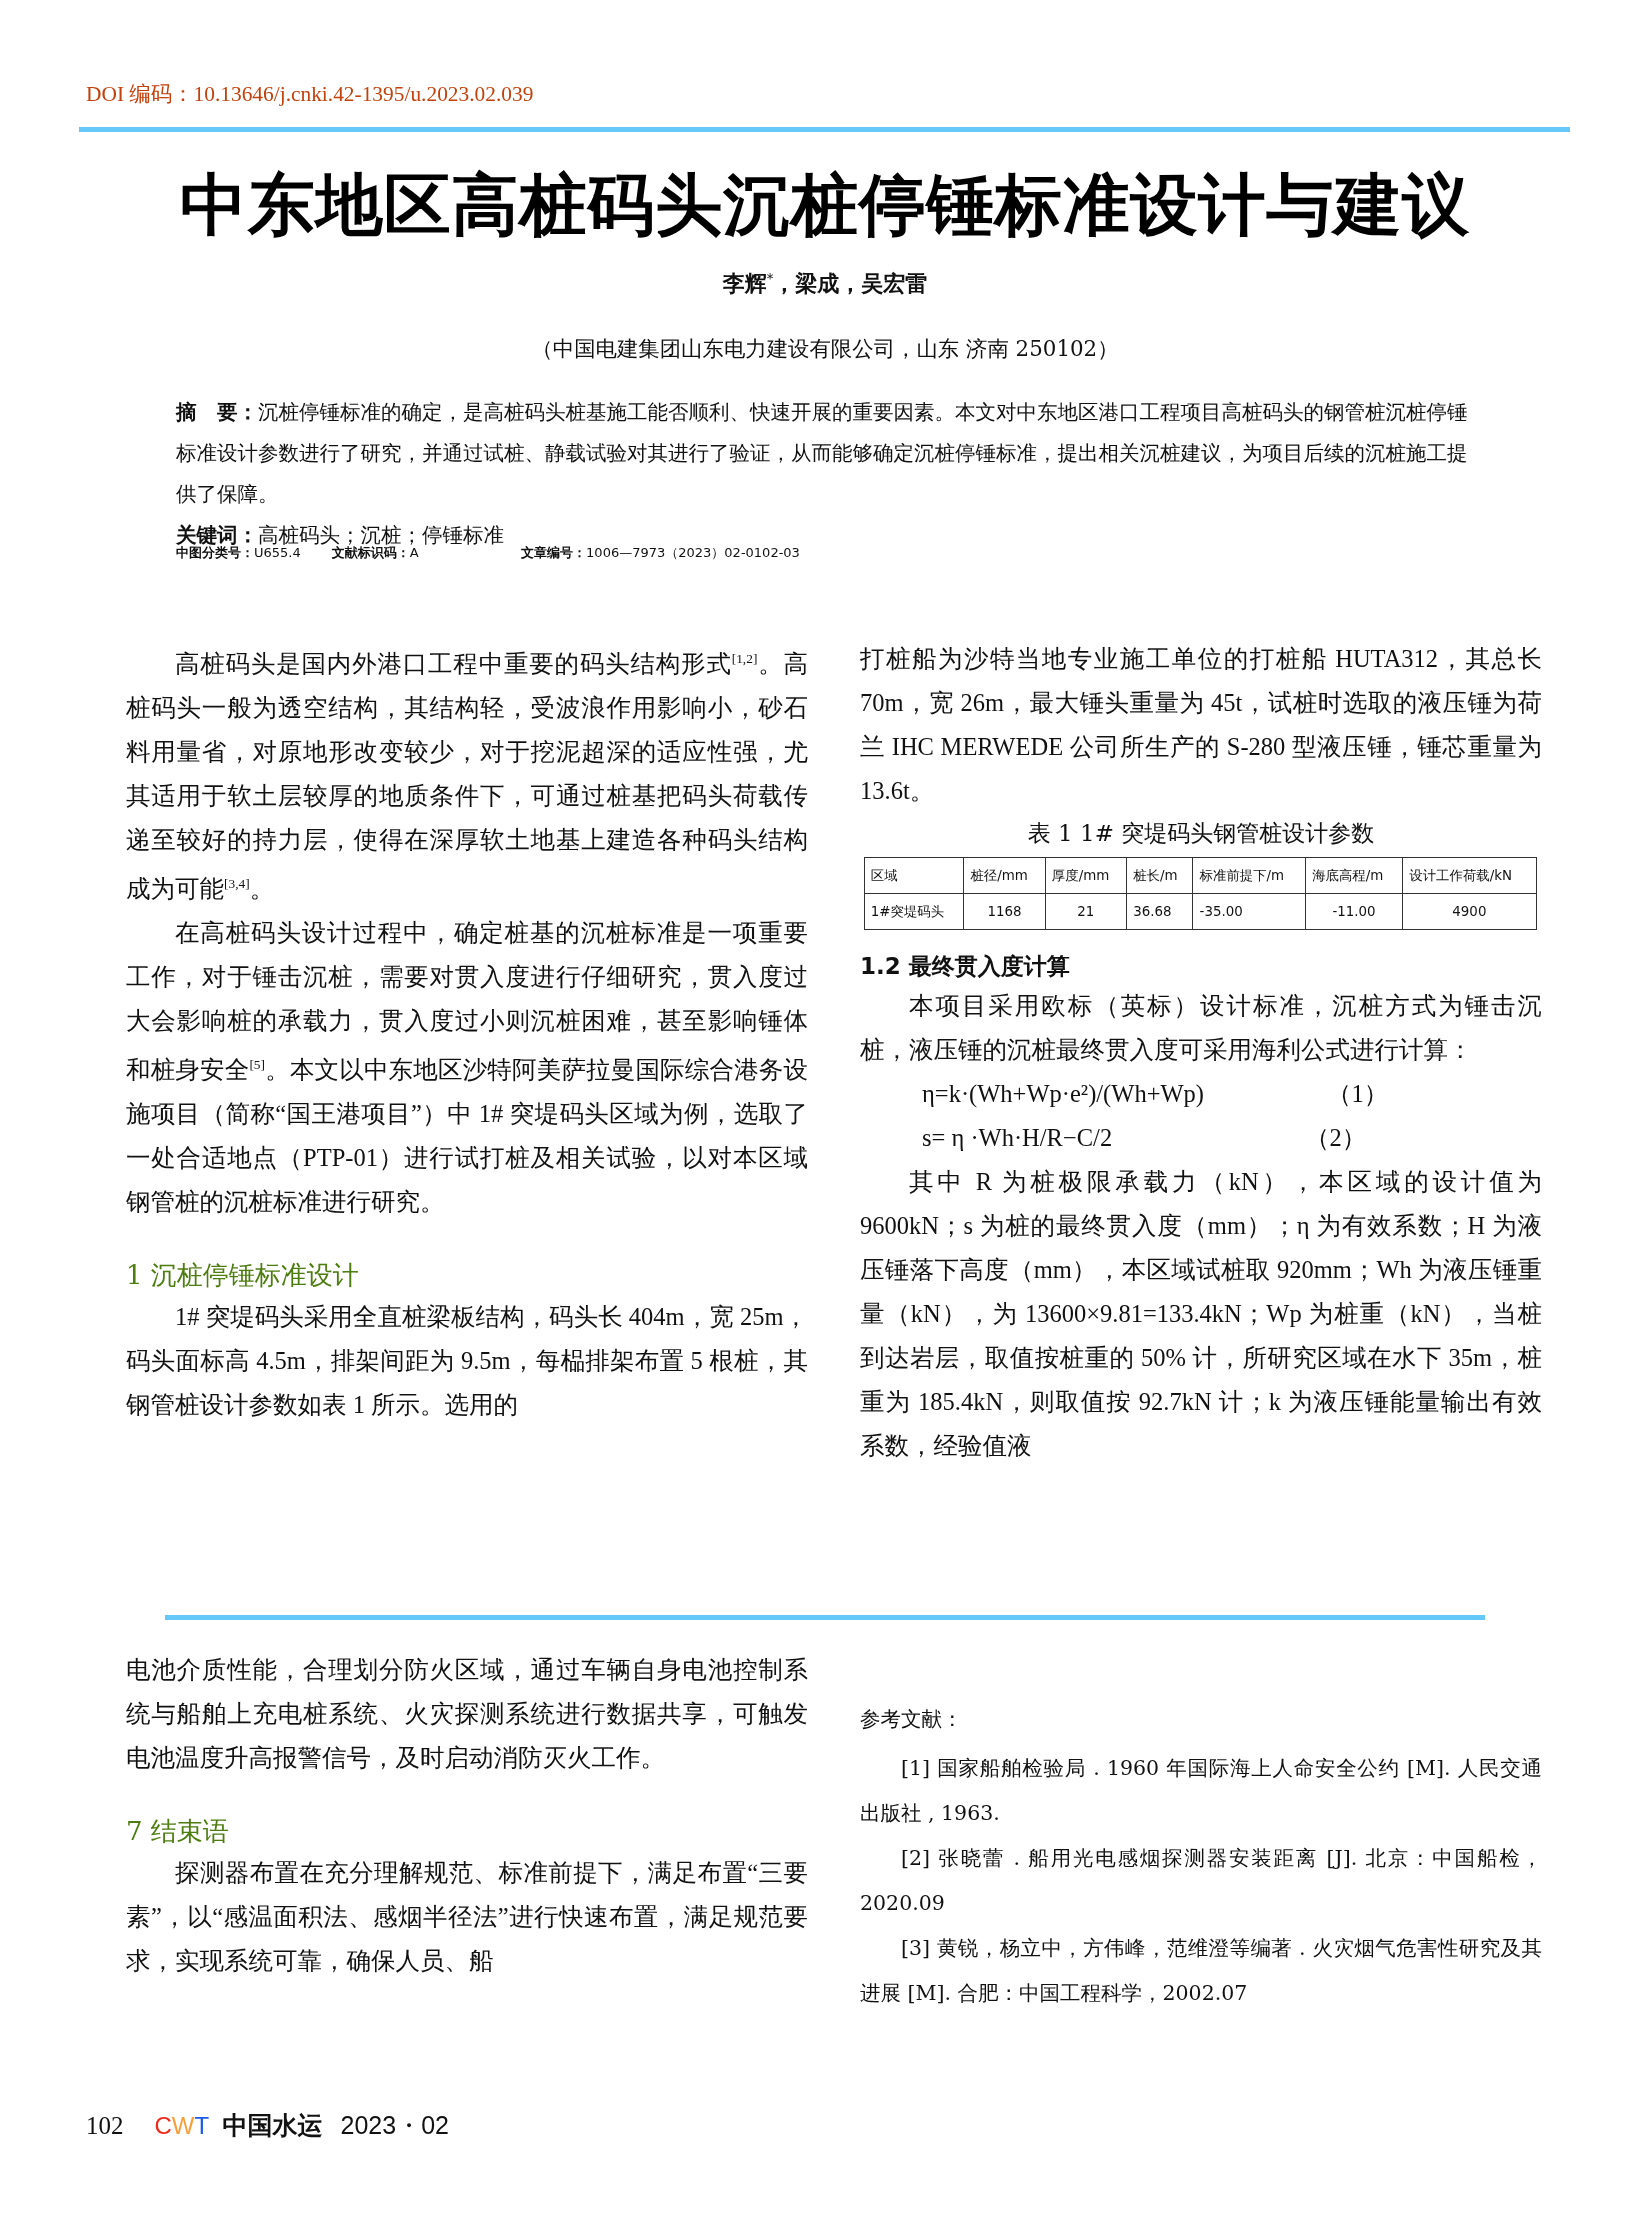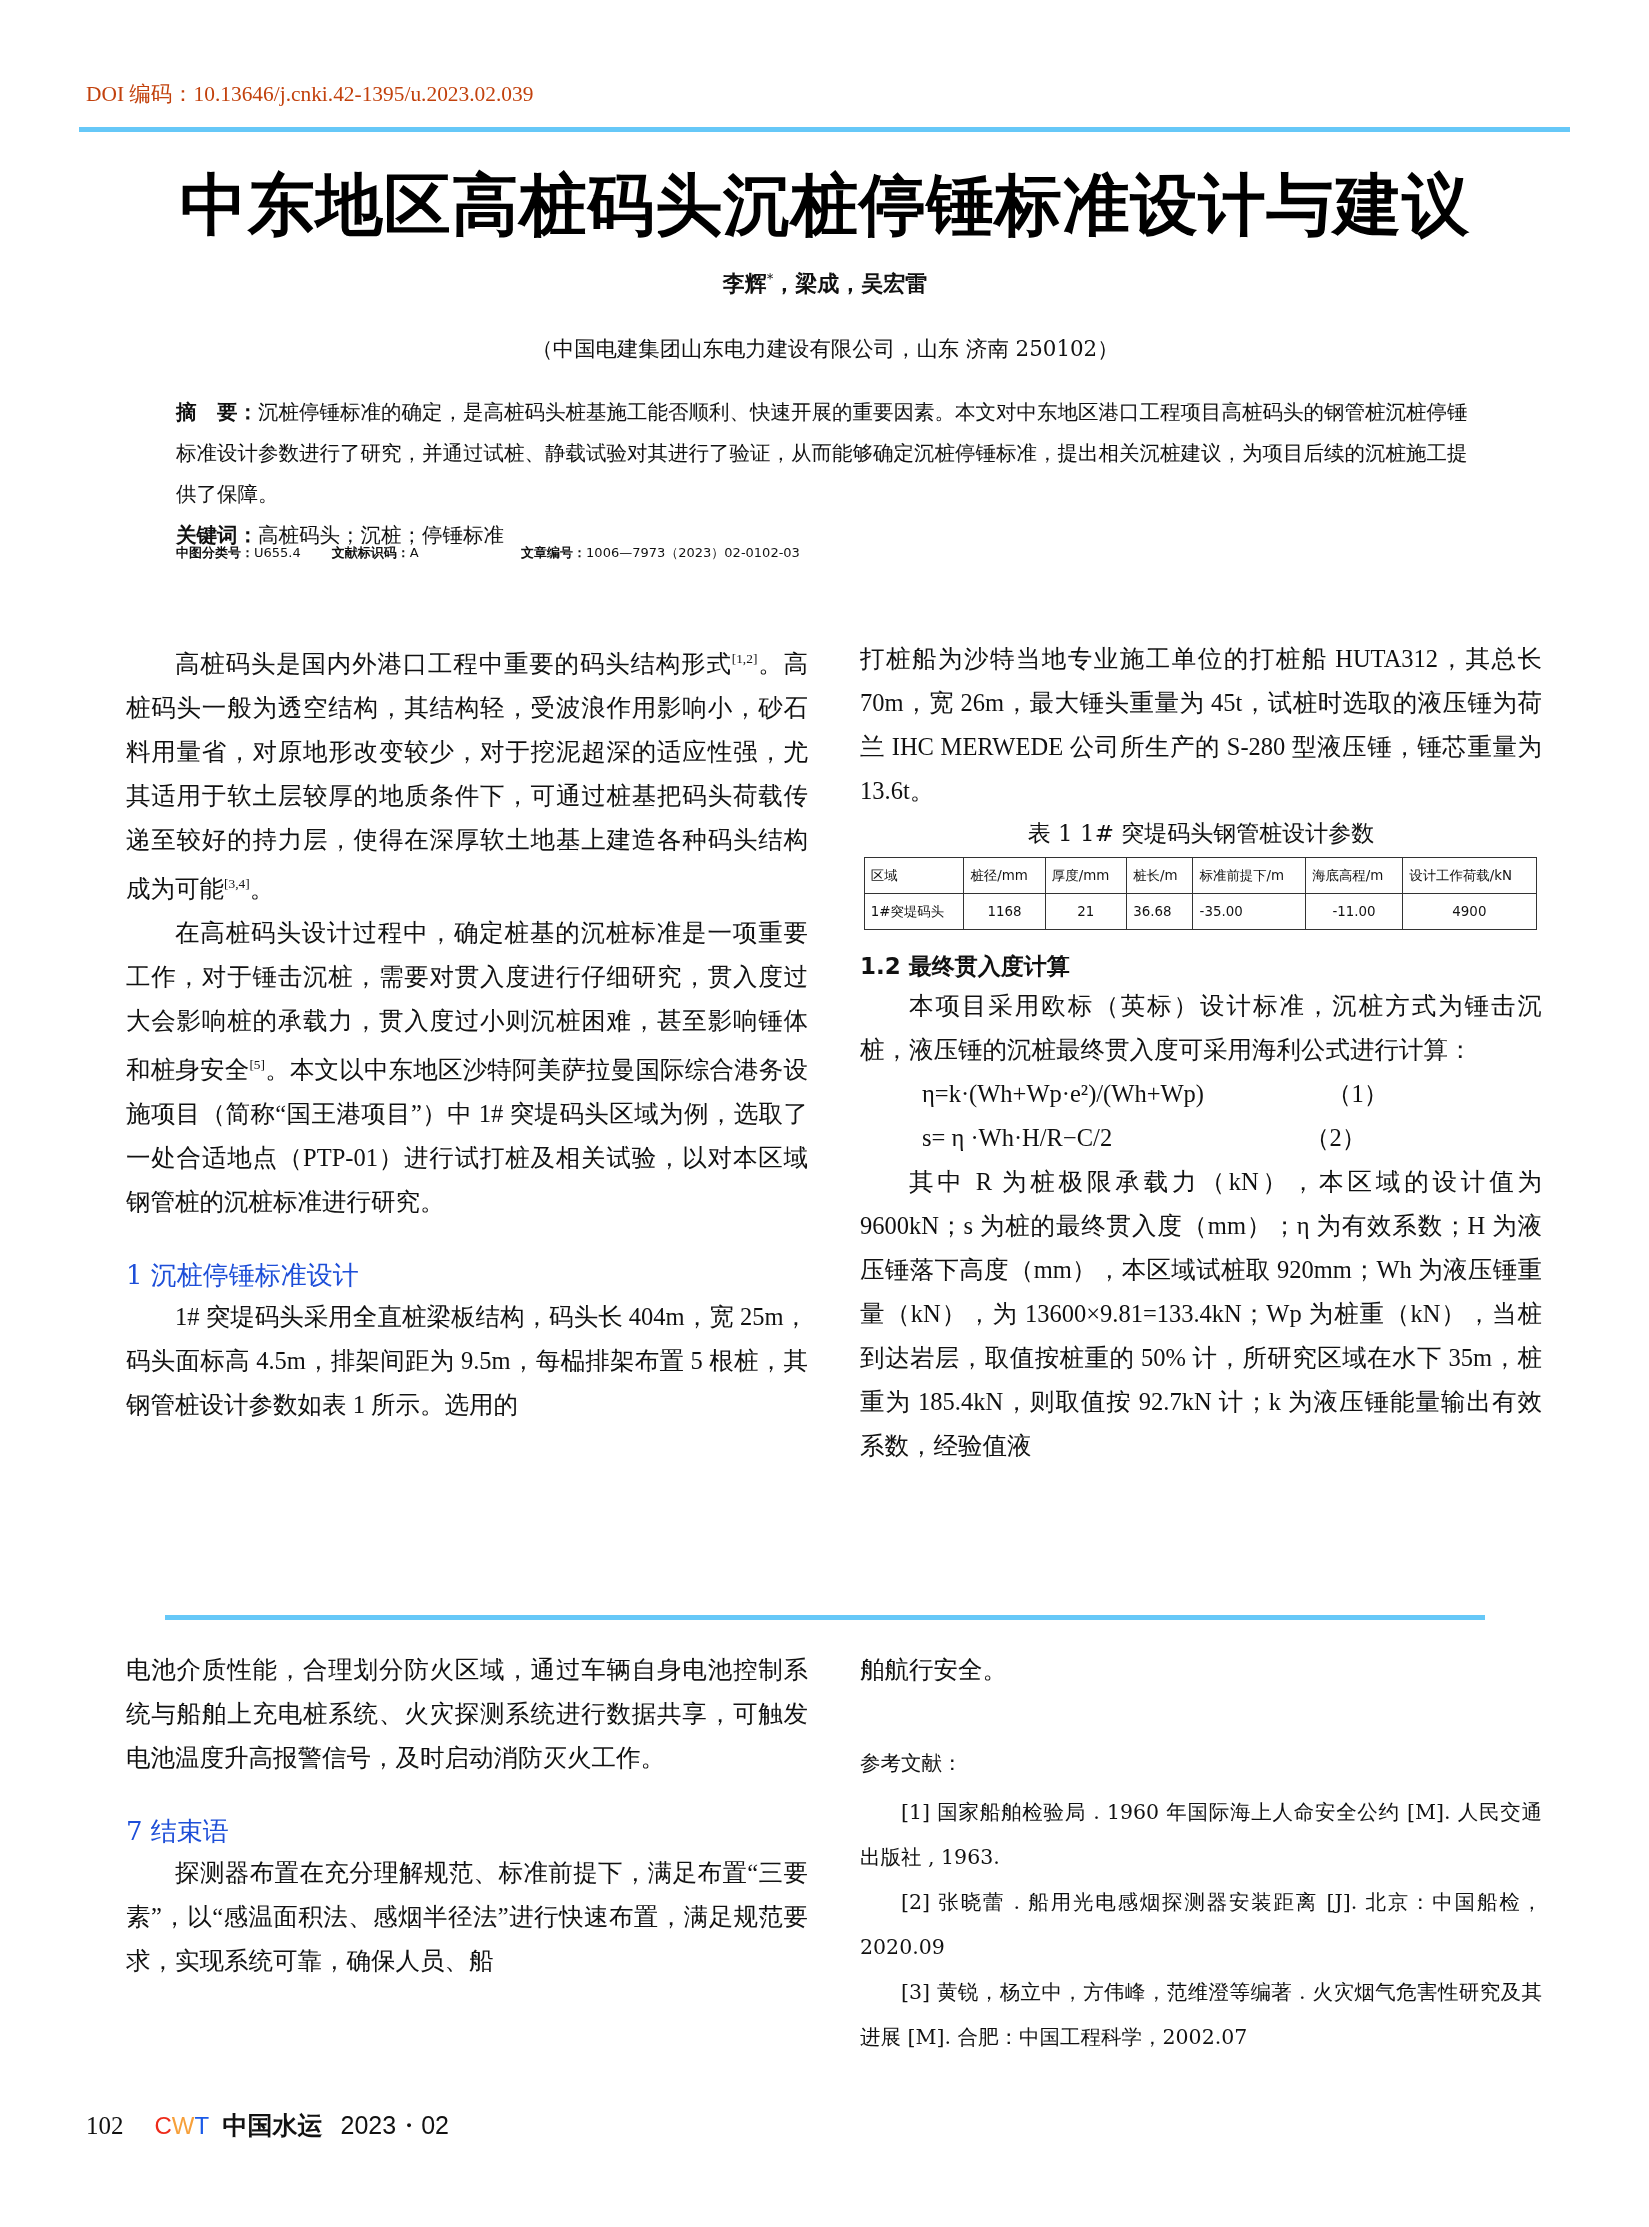--- a/index.html
+++ b/index.html
@@ -18,21 +18,21 @@
   .label-b { font-family: "DejaVu Sans", sans-serif; font-weight: bold; }
   .kw { left: 176px; top: 521px; font-size: 20.5px; }
   .cls { left: 176px; top: 544px; font-size: 13px; font-family: "DejaVu Sans", sans-serif; }
   .cls span { margin-right: 13.4px; }
   .col { width: 682px; font-size: 24.5px; line-height: 44px; font-family: "Liberation Serif", "DejaVu Serif", serif; }
   .col p { margin: 0; text-align: justify; text-indent: 2em; }
   .col p.noind { text-indent: 0; }
   .col sup { font-size: 13.4px; }
   .left1 { left: 126px; top: 637px; }
   .right1 { left: 860px; top: 637px; }
-  .h1 { font-family: "DejaVu Serif", serif; font-size: 26px; margin: 31px 0 0 0; line-height: 40px; color: #1d4ed8; }
+  .h1 { font-family: "DejaVu Serif", serif; font-size: 26px; margin: 31px 0 0 0; line-height: 40px; color: #4d7c0f; }
   .h2 { font-family: "DejaVu Sans", sans-serif; font-weight: bold; font-size: 23px; line-height: 36px; margin: 0; }
   .tcap { text-align: center; font-size: 23px; line-height: 31px; margin: 5.3px 0 8px 0; font-family: "DejaVu Serif", serif; }
   table.t1 { border-collapse: collapse; width: 673px; margin-left: 3.6px; font-family: "DejaVu Sans", sans-serif;
              font-size: 13.4px; }
   table.t1 td { border: 0.4px solid #333; height: 35px; padding: 0 6.2px; line-height: 1.2; }
   table.t1 tr:first-child td { border-top: 1.3px solid #333; }
   table.t1 tr:last-child td { border-bottom: 1.3px solid #333; }
   table.t1 td.c { text-align: center; }
   .formula { font-family: "Liberation Serif", serif; font-size: 24.5px; line-height: 44px; }
   .formula .num { display: inline-block; }
@@ -121,21 +121,20 @@
 
 <div class="abs midbar"></div>
 
 <div class="abs col left2">
   <p class="noind">电池介质性能，合理划分防火区域，通过车辆自身电池控制系统与船舶上充电桩系统、火灾探测系统进行数据共享，可触发电池温度升高报警信号，及时启动消防灭火工作。</p>
   <div class="h1">7  结束语</div>
   <p>探测器布置在充分理解规范、标准前提下，满足布置“三要素”，以“感温面积法、感烟半径法”进行快速布置，满足规范要求，实现系统可靠，确保人员、船</p>
 </div>
 
 <div class="abs col right2">
-  <p class="noind">舶航行安全。</p>
   <div class="refh">参考文献：</div>
   <p class="ref">[1] 国家船舶检验局 . 1960 年国际海上人命安全公约 [M]. 人民交通出版社 , 1963.</p>
   <p class="ref">[2] 张晓蕾 . 船用光电感烟探测器安装距离 [J]. 北京：中国船检，2020.09</p>
   <p class="ref">[3] 黄锐，杨立中，方伟峰，范维澄等编著 . 火灾烟气危害性研究及其进展 [M]. 合肥：中国工程科学，2002.07</p>
 </div>
 
 <div class="abs footer">
   <span class="pg">102</span>
   <span>
     <span class="cwt"><span class="c1">C</span><span class="c2">W</span><span class="c3">T</span></span><span class="journal">中国水运</span><span class="issue">2023・02</span>

